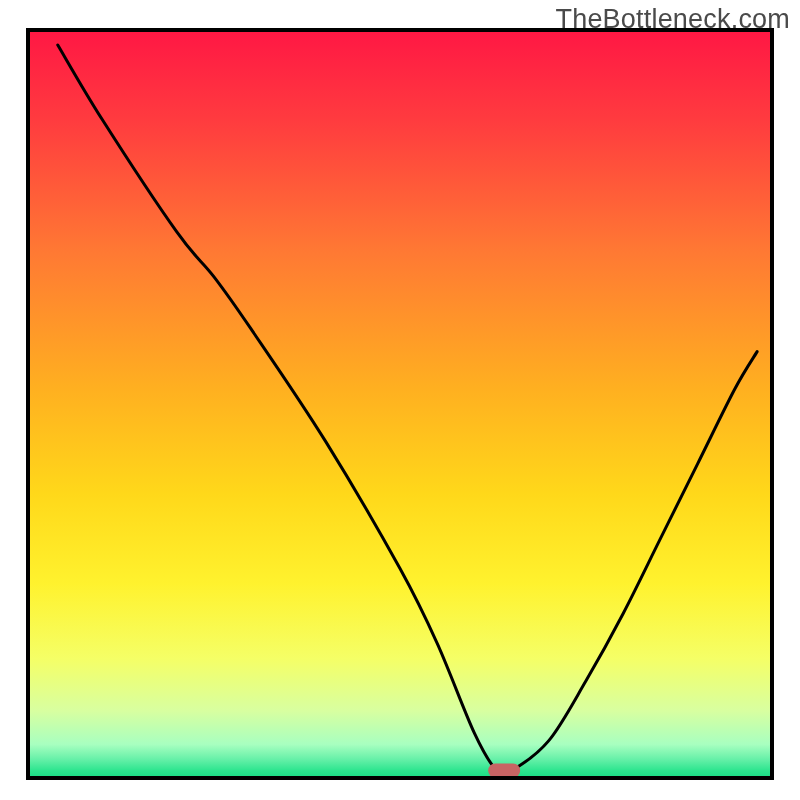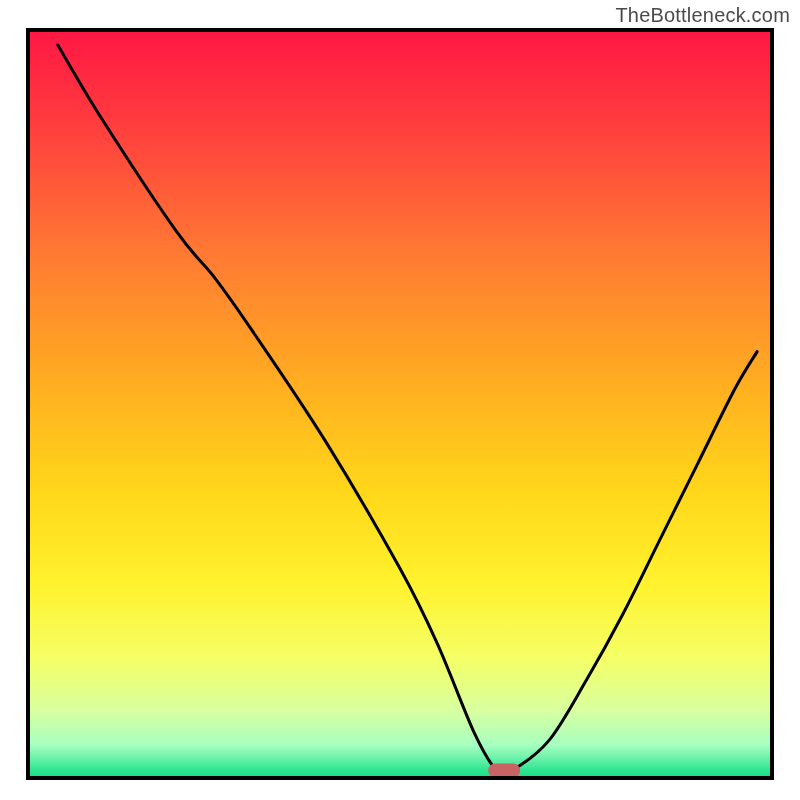--- a/index.html
+++ b/index.html
@@ -12,21 +12,21 @@
   }
   .canvas {
     position: relative;
     width: 800px;
     height: 800px;
   }
   .watermark {
     position: absolute;
     top: 4px;
     right: 10px;
-    font-size: 20px;
+    font-size: 27px;
     font-weight: 500;
     color: #4a4a4a;
     z-index: 30;
     letter-spacing: 0.2px;
   }
   svg.plot {
     position: absolute;
     top: 0;
     left: 0;
     width: 800px;

